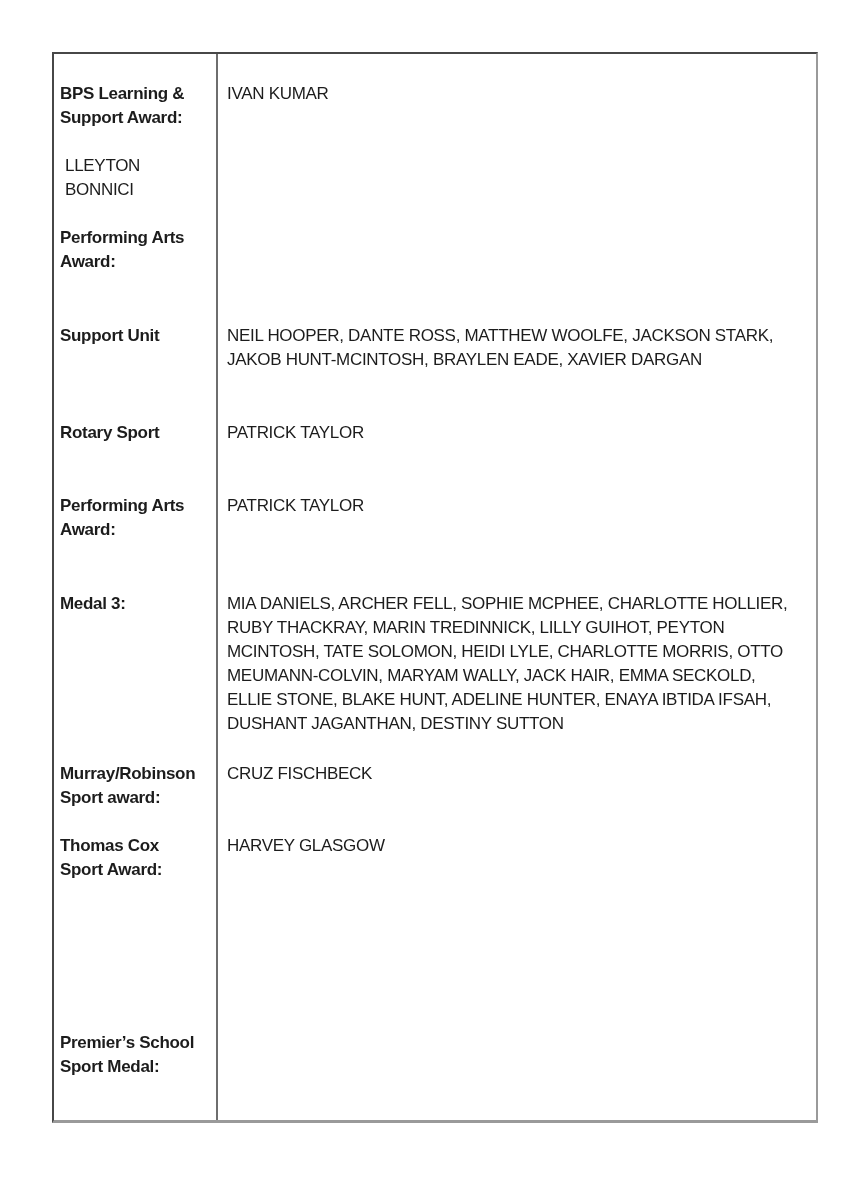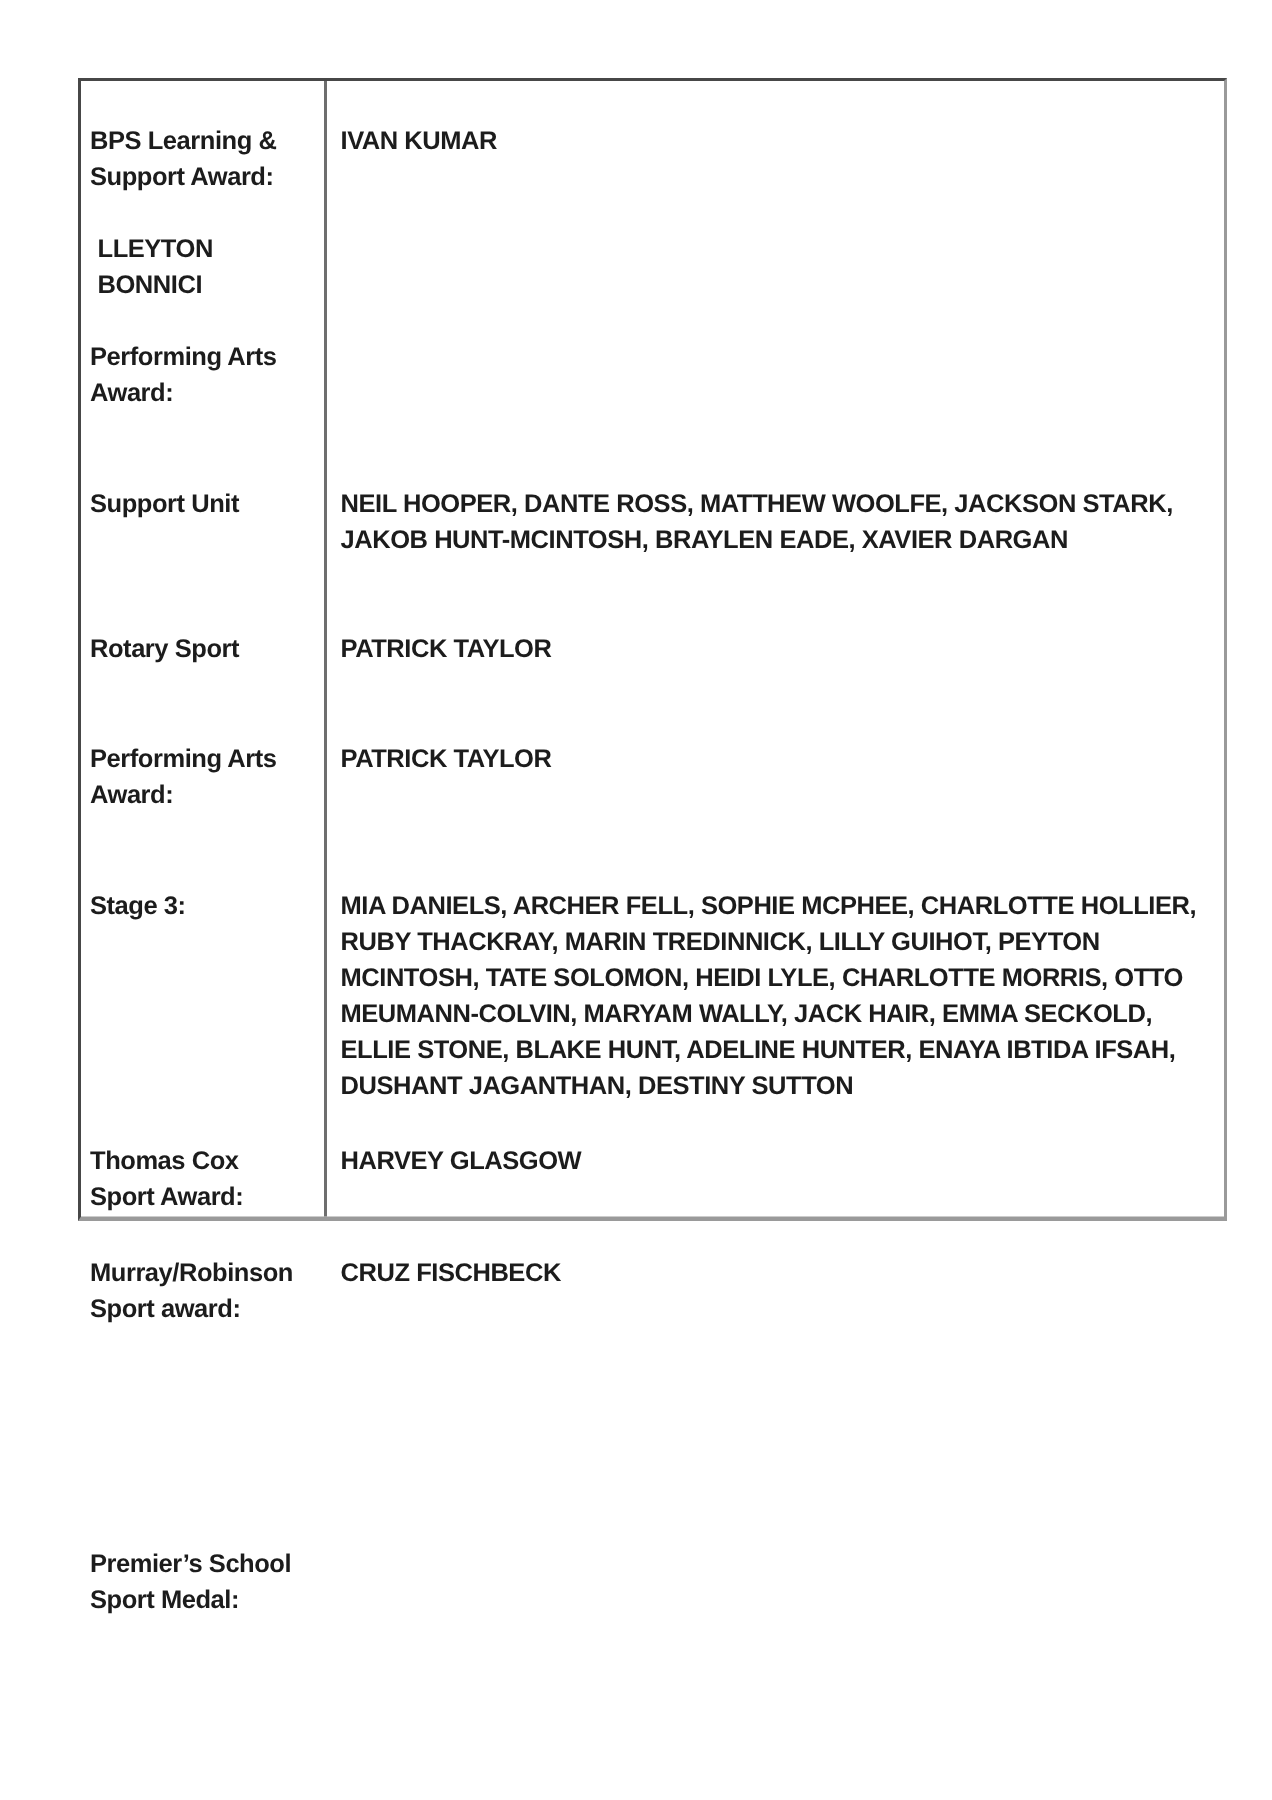--- a/index.html
+++ b/index.html
@@ -13,21 +13,21 @@
     width:848px;height:1200px;
     background:#ffffff;
     position:relative;
     font-family:"Liberation Sans", sans-serif;
     color:var(--text);
     overflow:hidden;
   }
   .award-table{
     position:absolute;
     left:52px;top:52px;
-    width:766px;height:762px;
+    width:766px;height:1071px;
     box-sizing:border-box;
     border-top:2px solid var(--border-dark);
     border-left:2px solid var(--border-dark);
     border-right:2px solid var(--border-gray);
     border-bottom:3px solid var(--border-gray);
     padding-top:28px;
   }
   .column-divider{
     position:absolute;
     left:162px;top:0;bottom:0;
@@ -48,21 +48,20 @@
     padding-left:6px;
     padding-right:6px;
   }
   .recipient-names{
     font-size:17px;
     line-height:24px;
     letter-spacing:-0.3px;
     white-space:pre-line;
     padding-left:11px;
     padding-right:14px;
-    font-weight:bold;
   }
   .r0{min-height:72px}
   .r1{min-height:72px}
   .r2{min-height:98px}
   .r3{min-height:97px}
   .r4{min-height:73px}
   .r5{min-height:98px}
   .r6{min-height:170px}
   .r7{min-height:75px}
   .r8{min-height:72px}
@@ -101,39 +100,39 @@
     <div class="recipient-names">PATRICK TAYLOR</div>
   </div>
 
   <div class="table-row r5">
     <div class="award-label">Performing Arts
 Award:</div>
     <div class="recipient-names">PATRICK TAYLOR</div>
   </div>
 
   <div class="table-row r6">
-    <div class="award-label">Stage 3:</div>
+    <div class="award-label">Medal 3:</div>
     <div class="recipient-names">MIA DANIELS, ARCHER FELL, SOPHIE MCPHEE, CHARLOTTE HOLLIER,
 RUBY THACKRAY, MARIN TREDINNICK, LILLY GUIHOT, PEYTON
 MCINTOSH, TATE SOLOMON, HEIDI LYLE, CHARLOTTE MORRIS, OTTO
 MEUMANN-COLVIN, MARYAM WALLY, JACK HAIR, EMMA SECKOLD,
 ELLIE STONE, BLAKE HUNT, ADELINE HUNTER, ENAYA IBTIDA IFSAH,
 DUSHANT JAGANTHAN, DESTINY SUTTON</div>
   </div>
 
+  <div class="table-row r8">
+    <div class="award-label">Murray/Robinson
+Sport award:</div>
+    <div class="recipient-names">CRUZ FISCHBECK</div>
+  </div>
+
   <div class="table-row r7">
     <div class="award-label">Thomas Cox
 Sport Award:</div>
     <div class="recipient-names">HARVEY GLASGOW</div>
-  </div>
-
-  <div class="table-row r8">
-    <div class="award-label">Murray/Robinson
-Sport award:</div>
-    <div class="recipient-names">CRUZ FISCHBECK</div>
   </div>
 
   <div class="table-row r9">
   </div>
 
   <div class="table-row r10">
     <div class="award-label">Premier’s School
 Sport Medal:</div>
   </div>
 </div>

